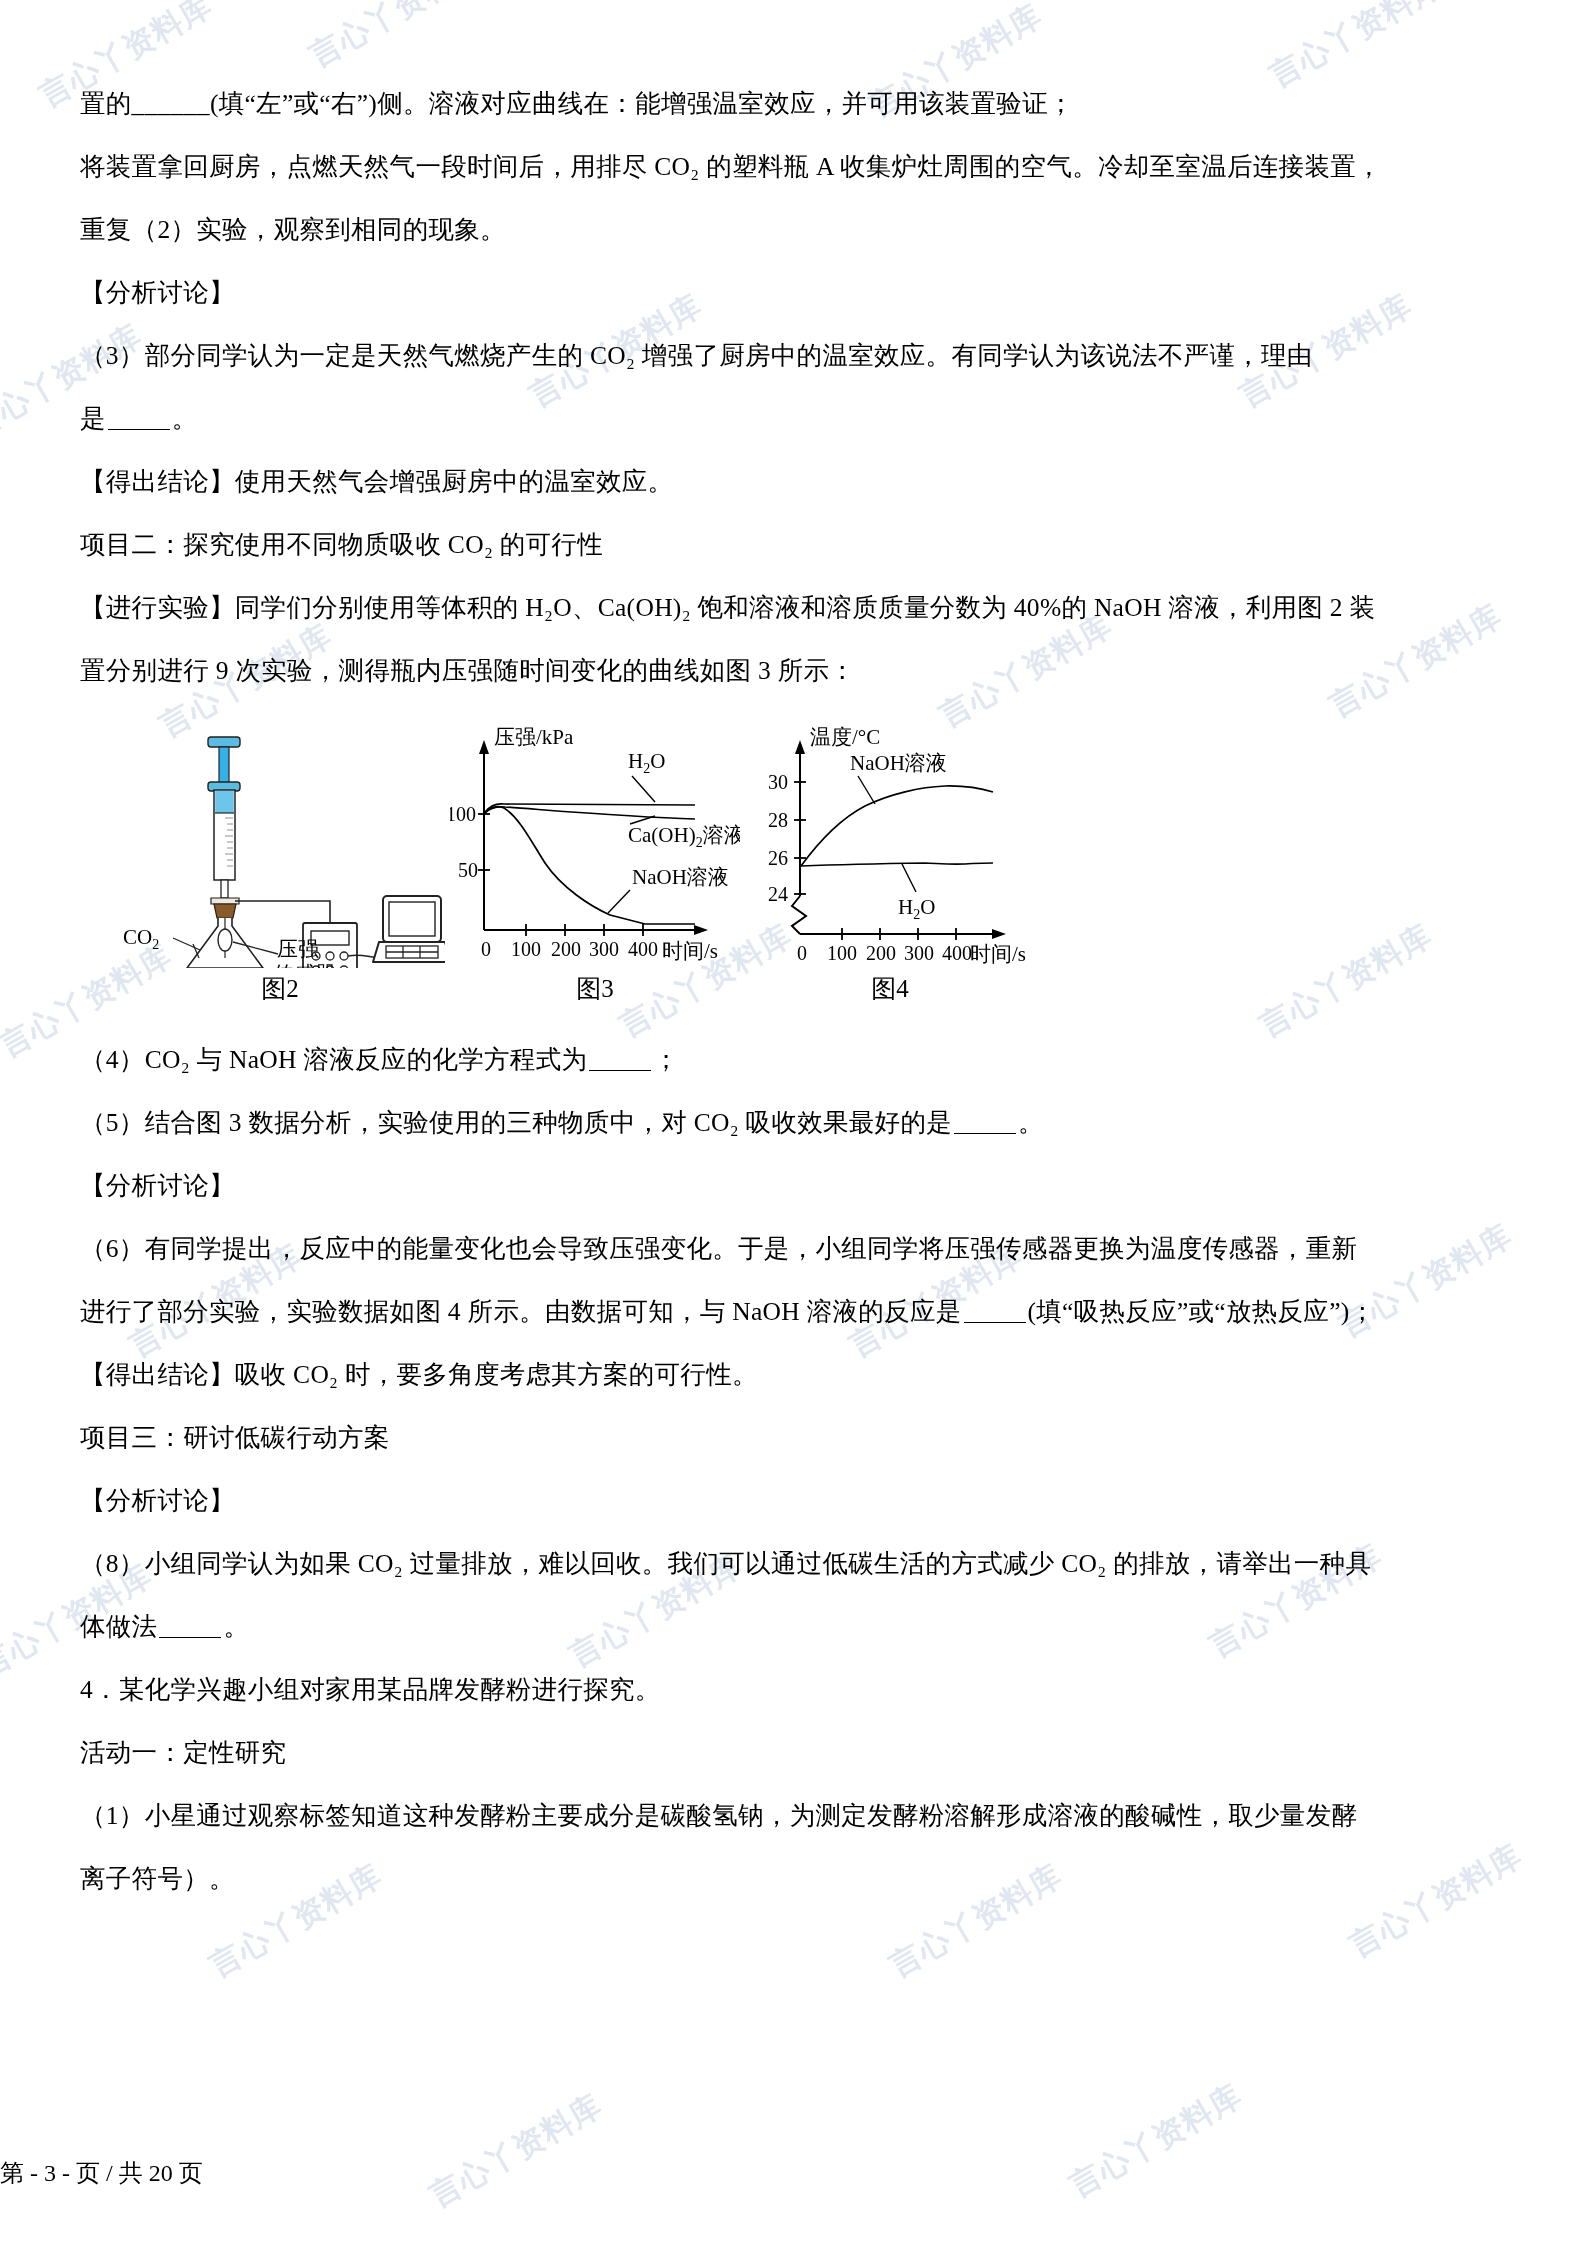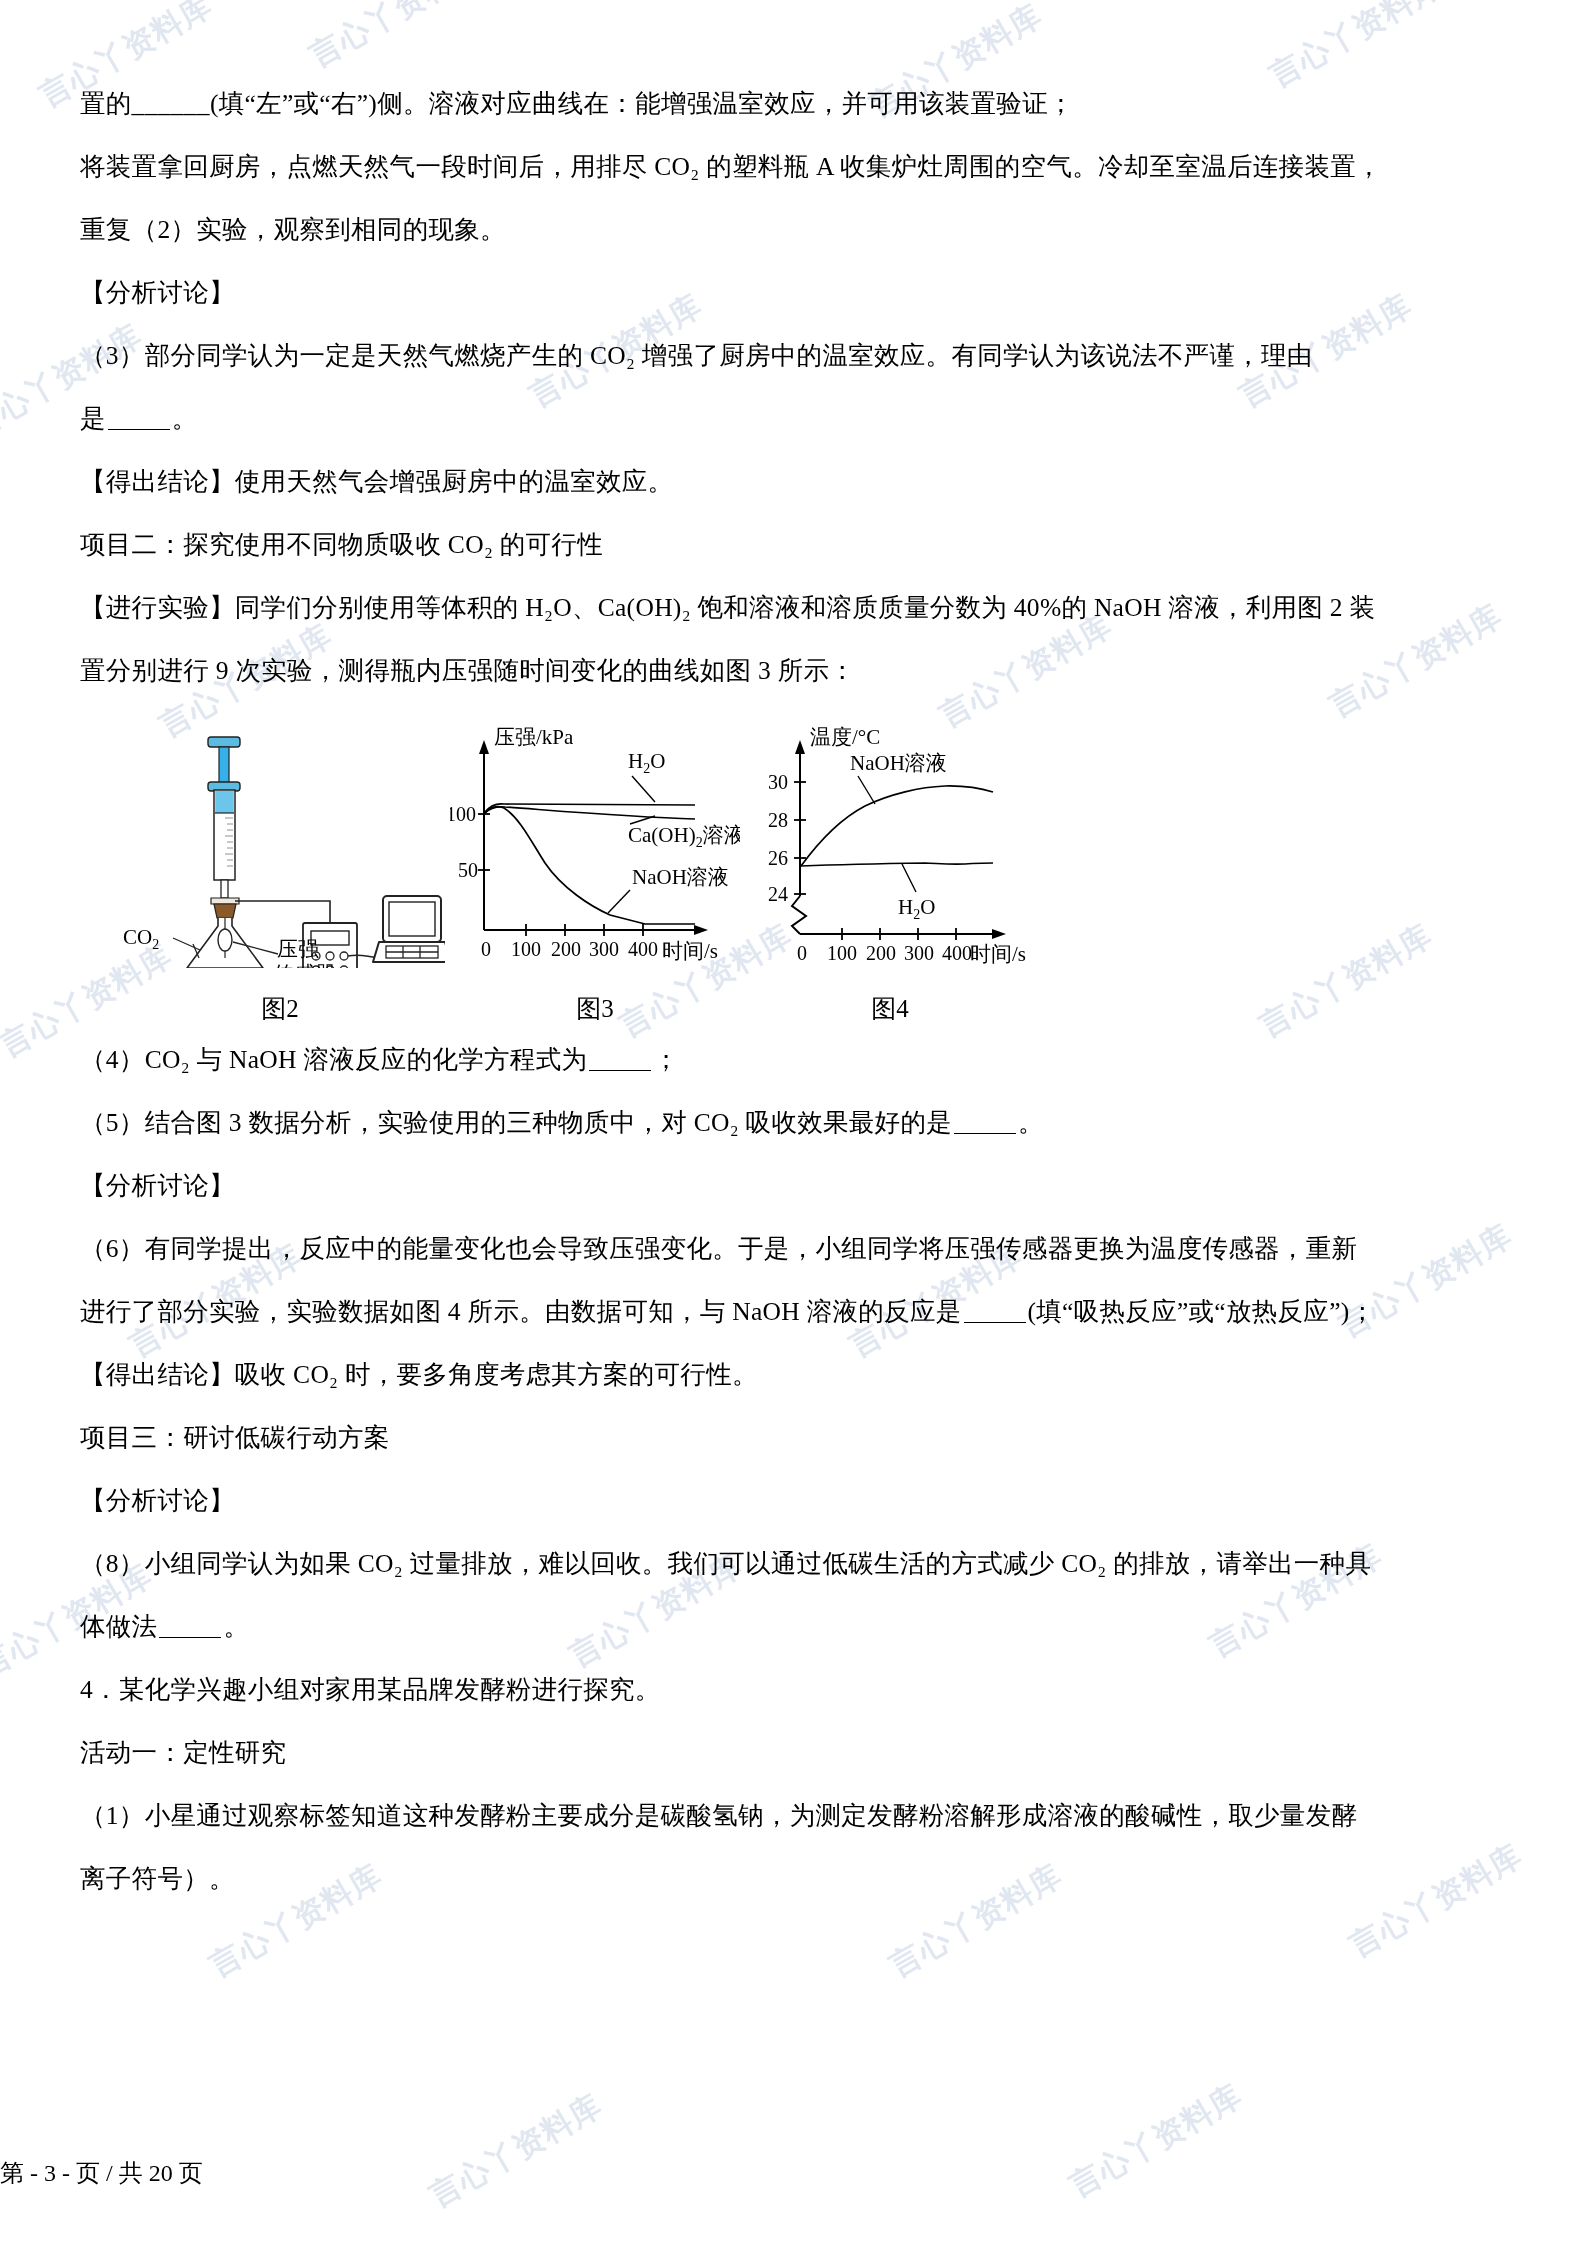--- a/index.html
+++ b/index.html
@@ -70,21 +70,21 @@
     height: 310px;
     margin-top: 16px;
   }
   .fig {
     position: absolute;
     top: 0;
   }
   .fig-caption {
     text-align: center;
     font-size: 25px;
-    margin-top: 20px;
+    margin-top: 0;
     font-family: "Liberation Serif", serif;
   }
   #fig2 { left: 35px; width: 330px; }
   #fig3 { left: 370px; width: 290px; }
   #fig4 { left: 660px; width: 300px; }
 
   
   .footer {
     position: absolute;
     bottom: 56px;

